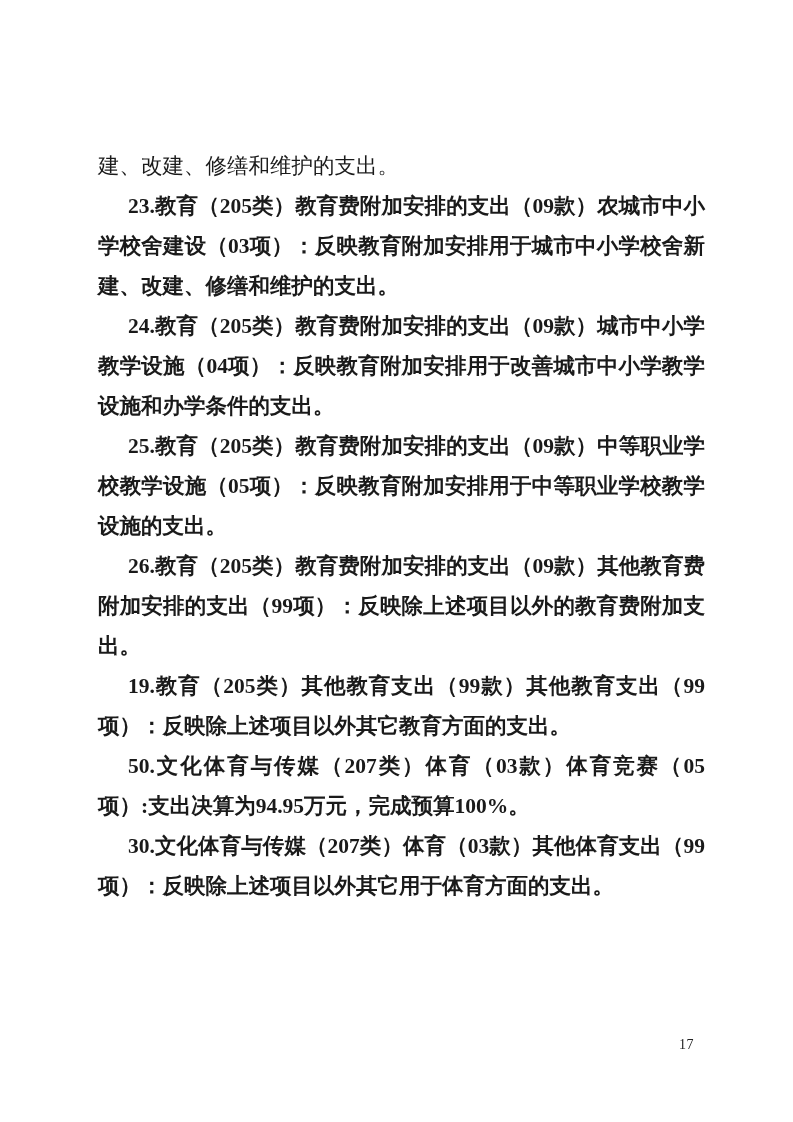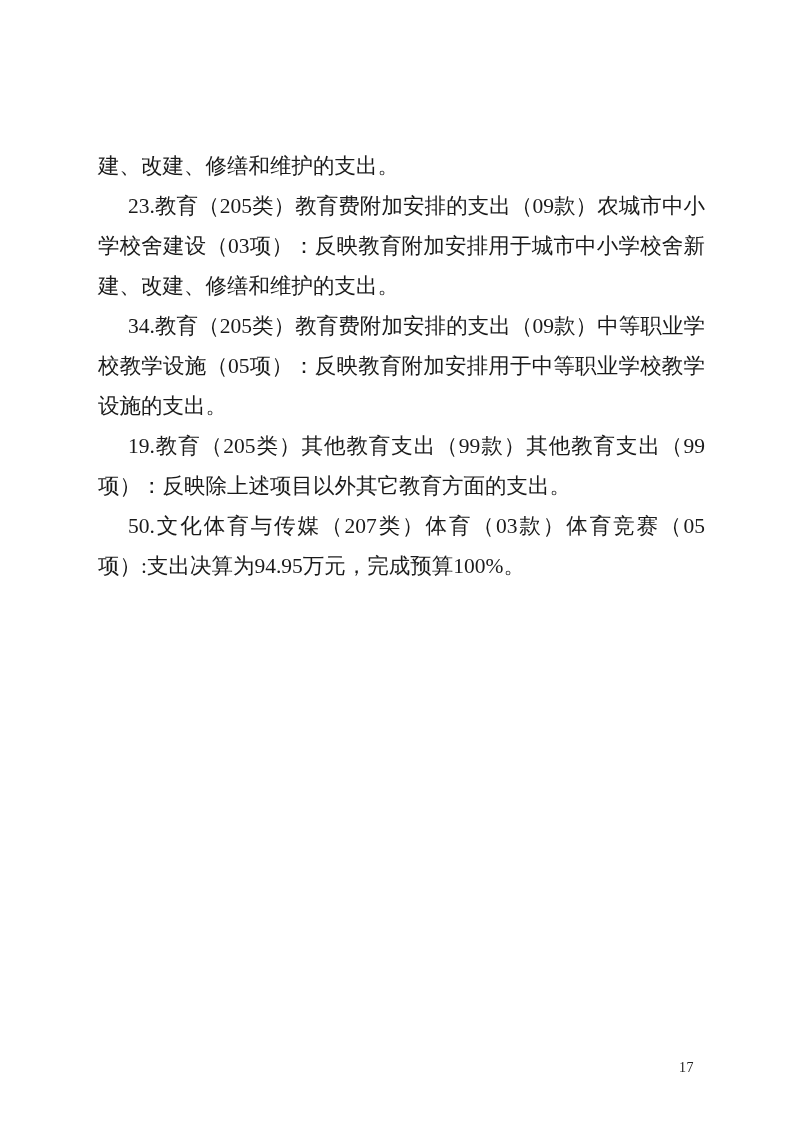--- a/index.html
+++ b/index.html
@@ -33,37 +33,40 @@
     text-align: justify;
     
     text-justify: inter-ideograph;
   }
   .doc-body p {
     margin: 0;
     padding: 0;
   }
   .doc-body p.indent {
     text-indent: 30px;
+    font-weight: bold;
   }
   .page-number {
     position: absolute;
     top: 1037px;
     left: 679px;
     font-size: 14px;
     line-height: 16px;
     color: #222222;
     letter-spacing: 0.5px;
-    margin-top: 23px;
   }
 </style>
 </head>
 <body>
 
 <div class="page">
   <div class="doc-body">
       <p class="">建、改建、修缮和维护的支出。</p>
       <p class="indent">23.教育（205类）教育费附加安排的支出（09款）农城市中小学校舍建设（03项）：反映教育附加安排用于城市中小学校舍新建、改建、修缮和维护的支出。</p>
-      <p class="indent">34.教育（205类）教育费附加安排的支出（09款）中等职业学校教学设施（05项）：反映教育附加安排用于中等职业学校教学设施的支出。</p>
+      <p class="indent">24.教育（205类）教育费附加安排的支出（09款）城市中小学教学设施（04项）：反映教育附加安排用于改善城市中小学教学设施和办学条件的支出。</p>
+      <p class="indent">25.教育（205类）教育费附加安排的支出（09款）中等职业学校教学设施（05项）：反映教育附加安排用于中等职业学校教学设施的支出。</p>
+      <p class="indent">26.教育（205类）教育费附加安排的支出（09款）其他教育费附加安排的支出（99项）：反映除上述项目以外的教育费附加支出。</p>
       <p class="indent">19.教育（205类）其他教育支出（99款）其他教育支出（99项）：反映除上述项目以外其它教育方面的支出。</p>
       <p class="indent">50.文化体育与传媒（207类）体育（03款）体育竞赛（05项）:支出决算为94.95万元，完成预算100%。</p>
+      <p class="indent">30.文化体育与传媒（207类）体育（03款）其他体育支出（99项）：反映除上述项目以外其它用于体育方面的支出。</p>
     </div>
   <div class="page-number">17</div>
 </div>
 
 </body></html>

